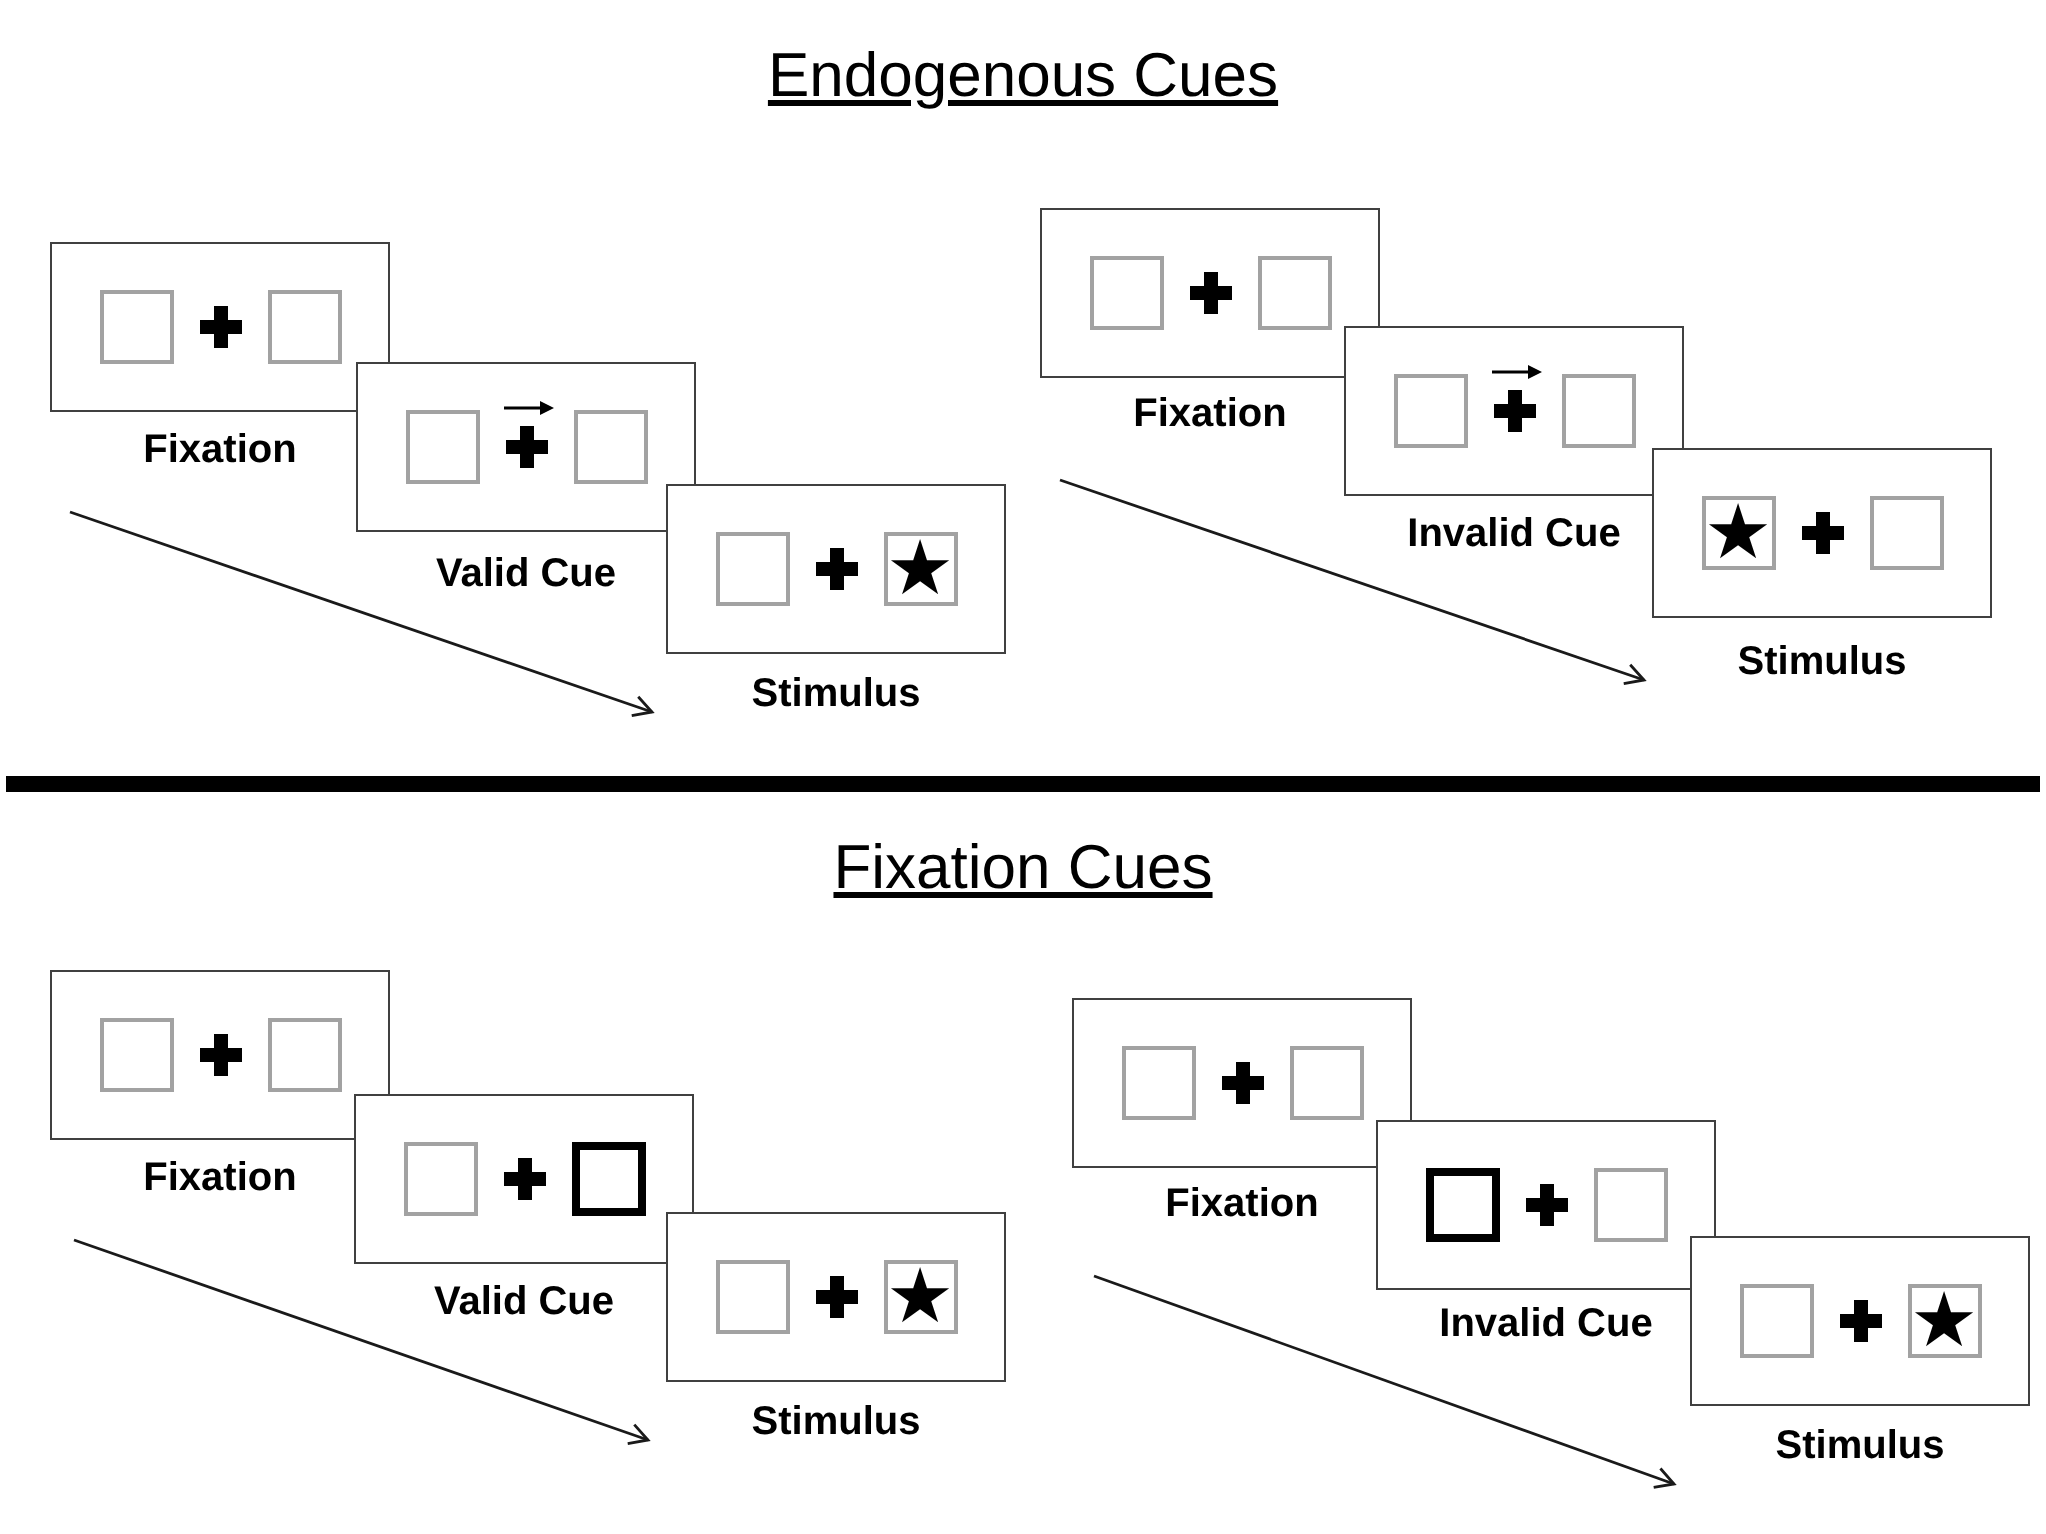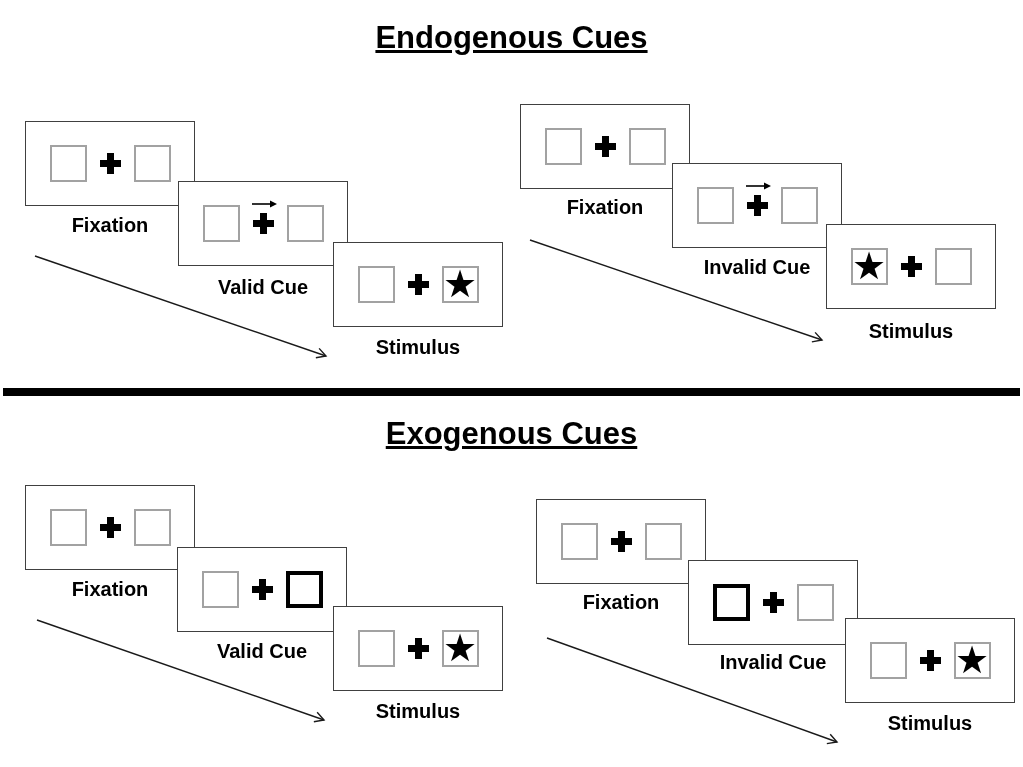--- a/index.html
+++ b/index.html
@@ -2,21 +2,21 @@
 <html><head>
 <meta charset="utf-8">
 <style>
   html,body{margin:0;padding:0;}
   body{
     width:1023px;height:767px;position:relative;background:#ffffff;
     font-family:"Liberation Sans", sans-serif;overflow:hidden;color:#000;
   }
   .section-title{
     position:absolute;left:0;width:100%;text-align:center;
-    font-weight:bold;font-size:31px;text-decoration:underline;letter-spacing:0px;
+    font-weight:normal;font-size:31px;text-decoration:underline;letter-spacing:0px;
   }
   .divider{position:absolute;left:3px;width:1017px;height:8px;background:#000;}
   .group{position:absolute;left:0;top:0;width:0;height:0;}
   .panel{
     position:absolute;width:170px;height:85px;box-sizing:border-box;
     background:#fff;border:1px solid #404040;
     display:flex;align-items:center;justify-content:center;gap:13px;
   }
   .sq{
     width:37px;height:37px;box-sizing:border-box;background:#fff;
@@ -38,21 +38,21 @@
     font-weight:bold;font-size:20px;white-space:nowrap;
   }
   .arrows{position:absolute;left:0;top:0;pointer-events:none;}
   .z1{z-index:1}.z2{z-index:2}.z3{z-index:3}
   .plabel{z-index:4}
 </style>
 </head>
 <body>
 
 <div class="section-title" style="top:20px;">Endogenous Cues</div>
-<div class="section-title" style="top:416px;">Exogenous Cues</div>
+<div class="section-title" style="top:416px;">Fixation Cues</div>
 
 <div class="divider" style="top:388px;"></div>
 
 <svg class="arrows" width="1023" height="767" viewBox="0 0 1023 767">
   <defs>
     <marker id="ah" markerUnits="userSpaceOnUse" markerWidth="16" markerHeight="16" refX="11" refY="7" orient="auto">
       <path d="M2,2 L11,7 L2,12" fill="none" stroke="#1a1a1a" stroke-width="1.4"></path>
     </marker>
   </defs>
   <line x1="35" y1="256" x2="326" y2="356" stroke="#1a1a1a" stroke-width="1.4" marker-end="url(#ah)"></line>

